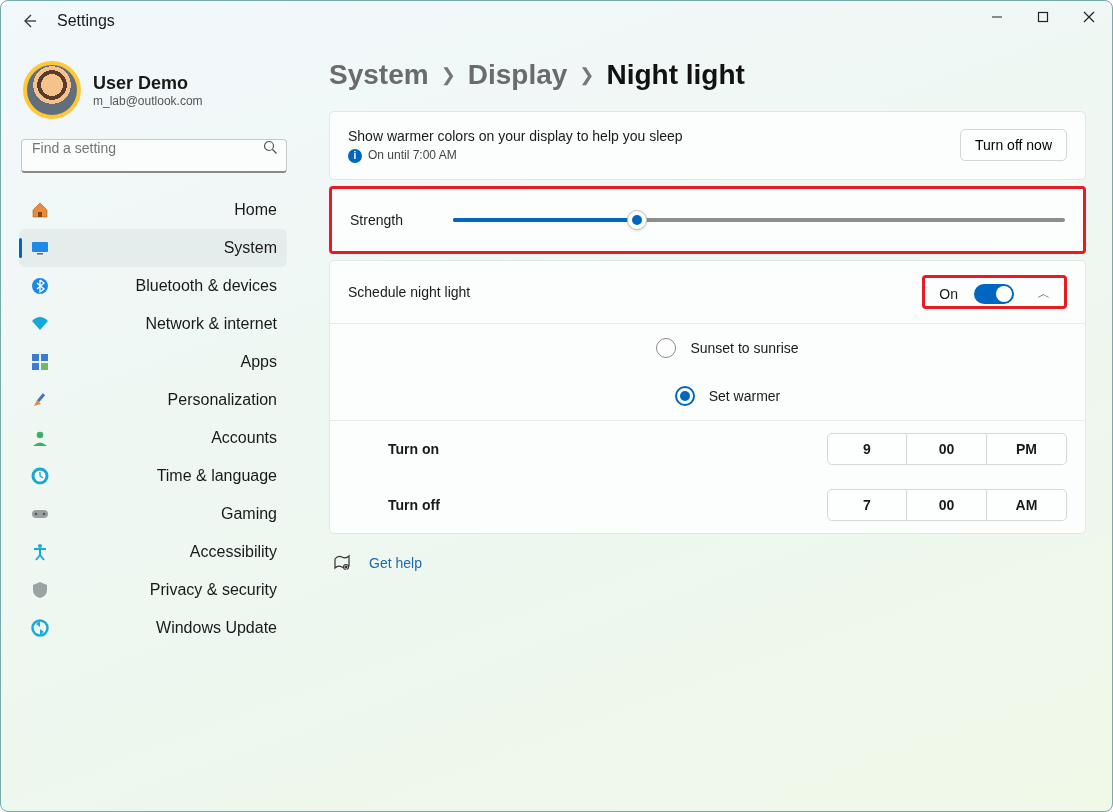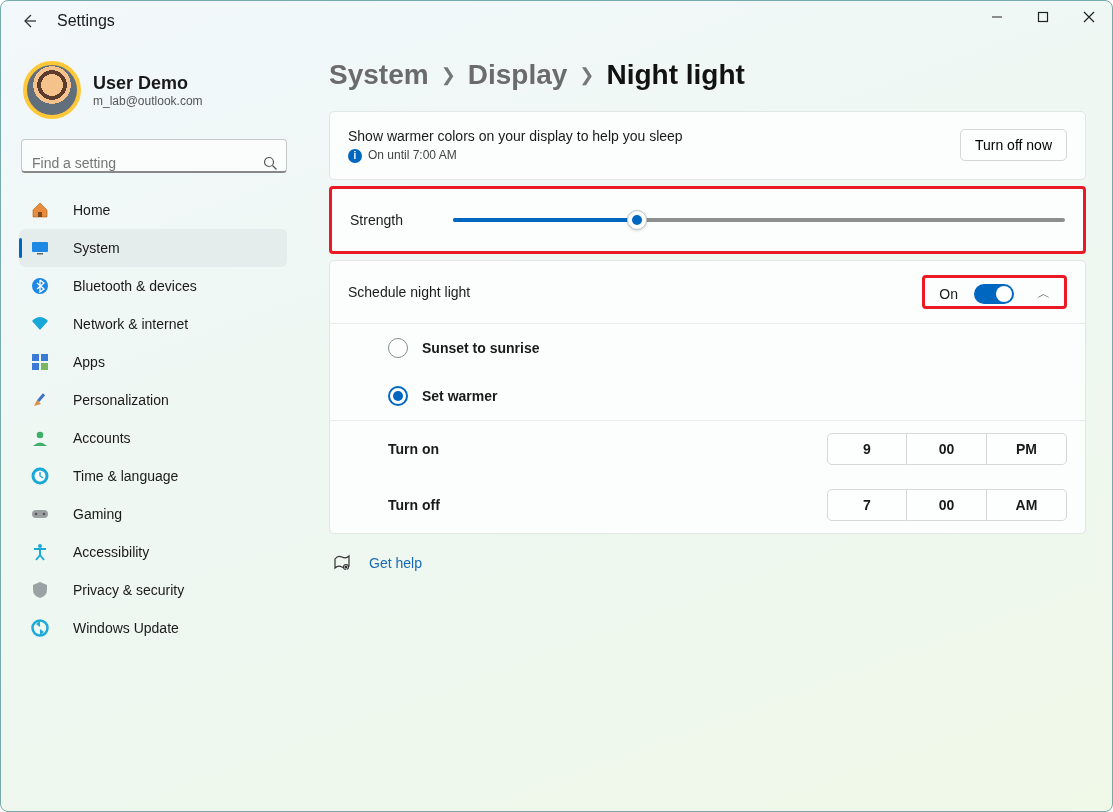--- a/index.html
+++ b/index.html
@@ -20,30 +20,30 @@
   .sidebar { width: 300px; padding: 12px 8px 0 18px; display:flex; flex-direction:column; }
   .profile { display:flex; align-items:center; gap:12px; padding: 8px 4px 16px 4px; }
   .avatar {
     width: 58px; height: 58px; border-radius: 50%;
     background: radial-gradient(circle at 50% 40%, #f6c28b 0 28%, #5a3b2e 28% 38%, #f6c28b 38% 48%, #616f7d 48% 100%);
     border: 4px solid #ffc838; position:relative;
   }
   .profile .name { font-weight: 600; font-size: 18px; }
   .profile .email { font-size: 12px; color: #555; }
   .search {
-    display:flex; align-items:flex-end; height: 34px; border: 1px solid #c4c9cc; border-radius: 4px;
+    display:flex; align-items:flex-start; height: 34px; border: 1px solid #c4c9cc; border-radius: 4px;
     background: #fbfdfd; margin: 4px 6px 18px 2px; padding: 0 8px 0 10px;
     border-bottom: 2px solid #888;
   }
   .search input { flex:1; border:none; outline:none; background:transparent; font-size:14px; color:#444; }
   .search .s-icon { color:#555; }
   .nav { display:flex; flex-direction:column; gap: 0px; margin-right: 6px; }
   .nav-item {
-    display:flex; align-items:center; gap: 24px; height: 38px; padding: 0 10px 0 12px;
-    border-radius: 6px; cursor: pointer; font-size: 14px;
+    display:flex; align-items:center; gap: 16px; height: 38px; padding: 0 10px 0 12px;
+    border-radius: 6px; cursor: pointer; font-size: 16px; justify-content: space-between;
   }
   .nav-item.selected { background: #e5edec; position:relative; }
   .nav-item.selected::before {
     content:""; position:absolute; left:0; top:9px; width:3px; height:20px; background:#0067c0; border-radius: 2px;
   }
   .nav-icon { width: 18px; height: 18px; display:flex; align-items:center; justify-content:center; }
   .main { flex:1; padding: 18px 26px 0 28px; overflow:auto; }
   .breadcrumbs { display:flex; align-items:center; gap: 12px; margin-bottom: 20px; }
   .crumb { font-size: 28px; font-weight: 600; color:#6b6b6b; cursor:pointer; }
   .crumb.current { color:#121212; cursor:default; }
@@ -297,21 +297,21 @@
           <span>Schedule night light</span>
           <div class="sched-right highlight-box" style="padding:6px 6px 2px 14px;gap:16px;">
             <span>On</span>
             <div class="toggle">
                 <div class="knob"></div>
               </div>
             <span class="expand-chev">︿</span>
           </div>
         </div>
 
-        <div class="row" style="flex-direction:column; align-items:flex-start; padding:0;font-weight:bold;">
+        <div class="row" style="flex-direction:column; align-items:center; padding:0;">
           <div class="radio-row">
             <div class="radio"></div>
             <span>Sunset to sunrise</span>
           </div>
           <div class="radio-row">
             <div class="radio checked"></div>
             <span>Set warmer</span>
           </div>
         </div>
 

